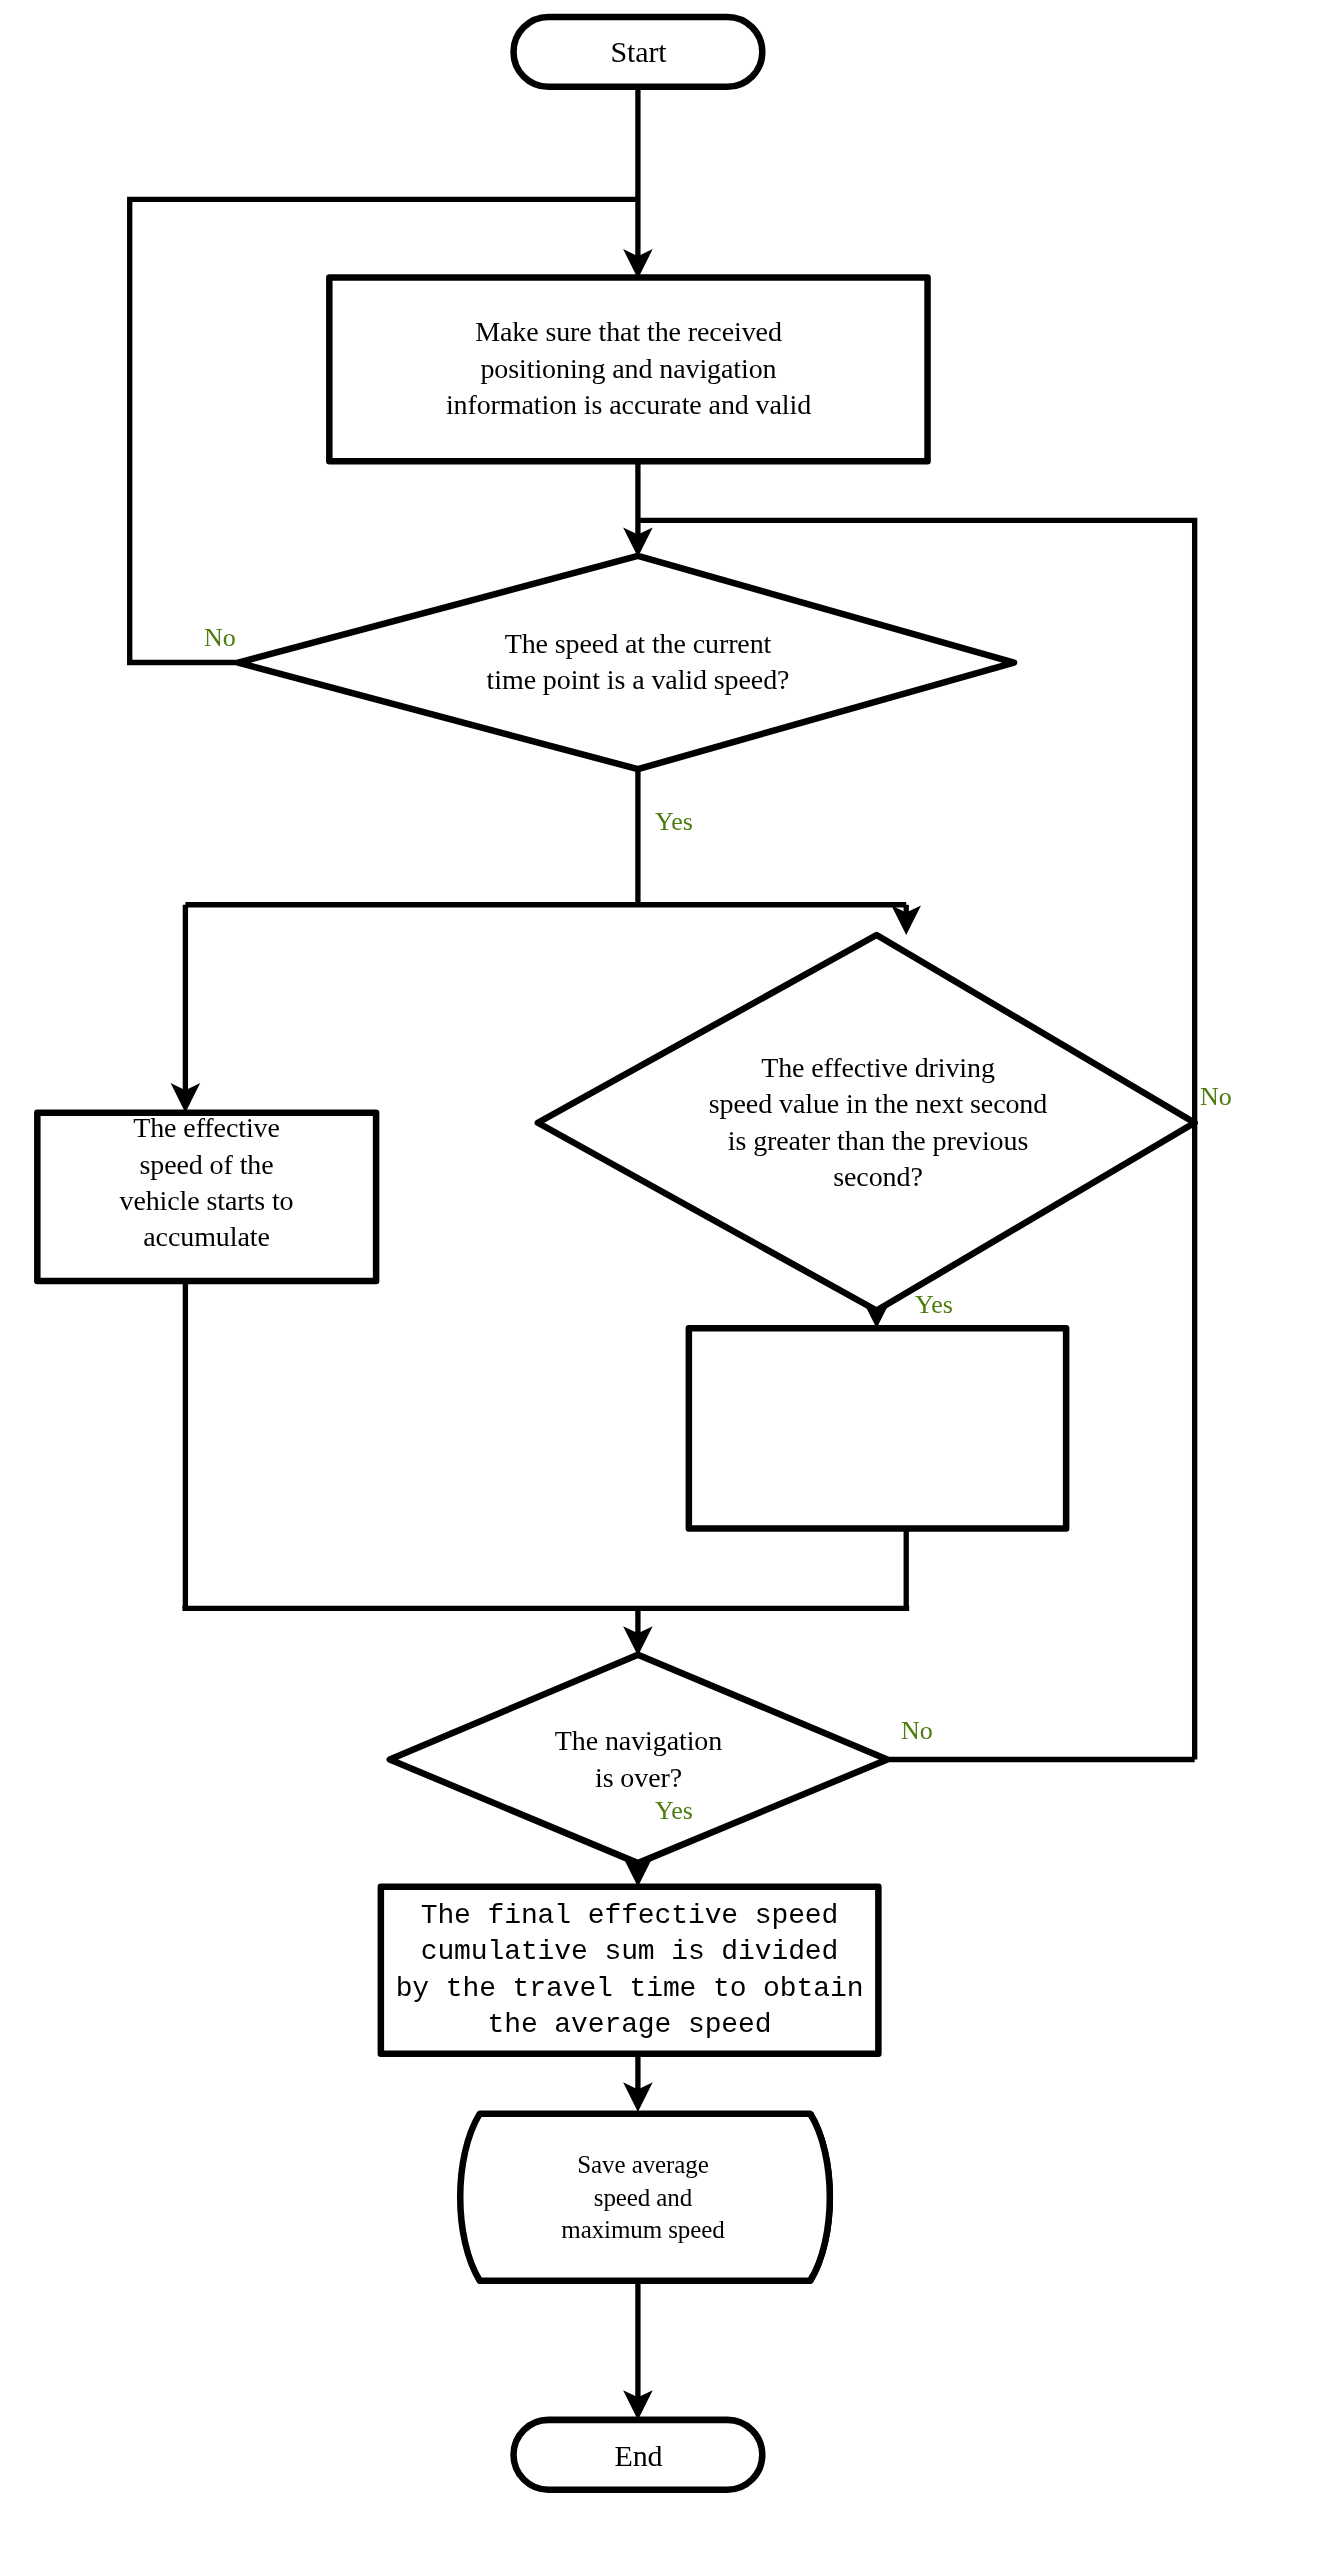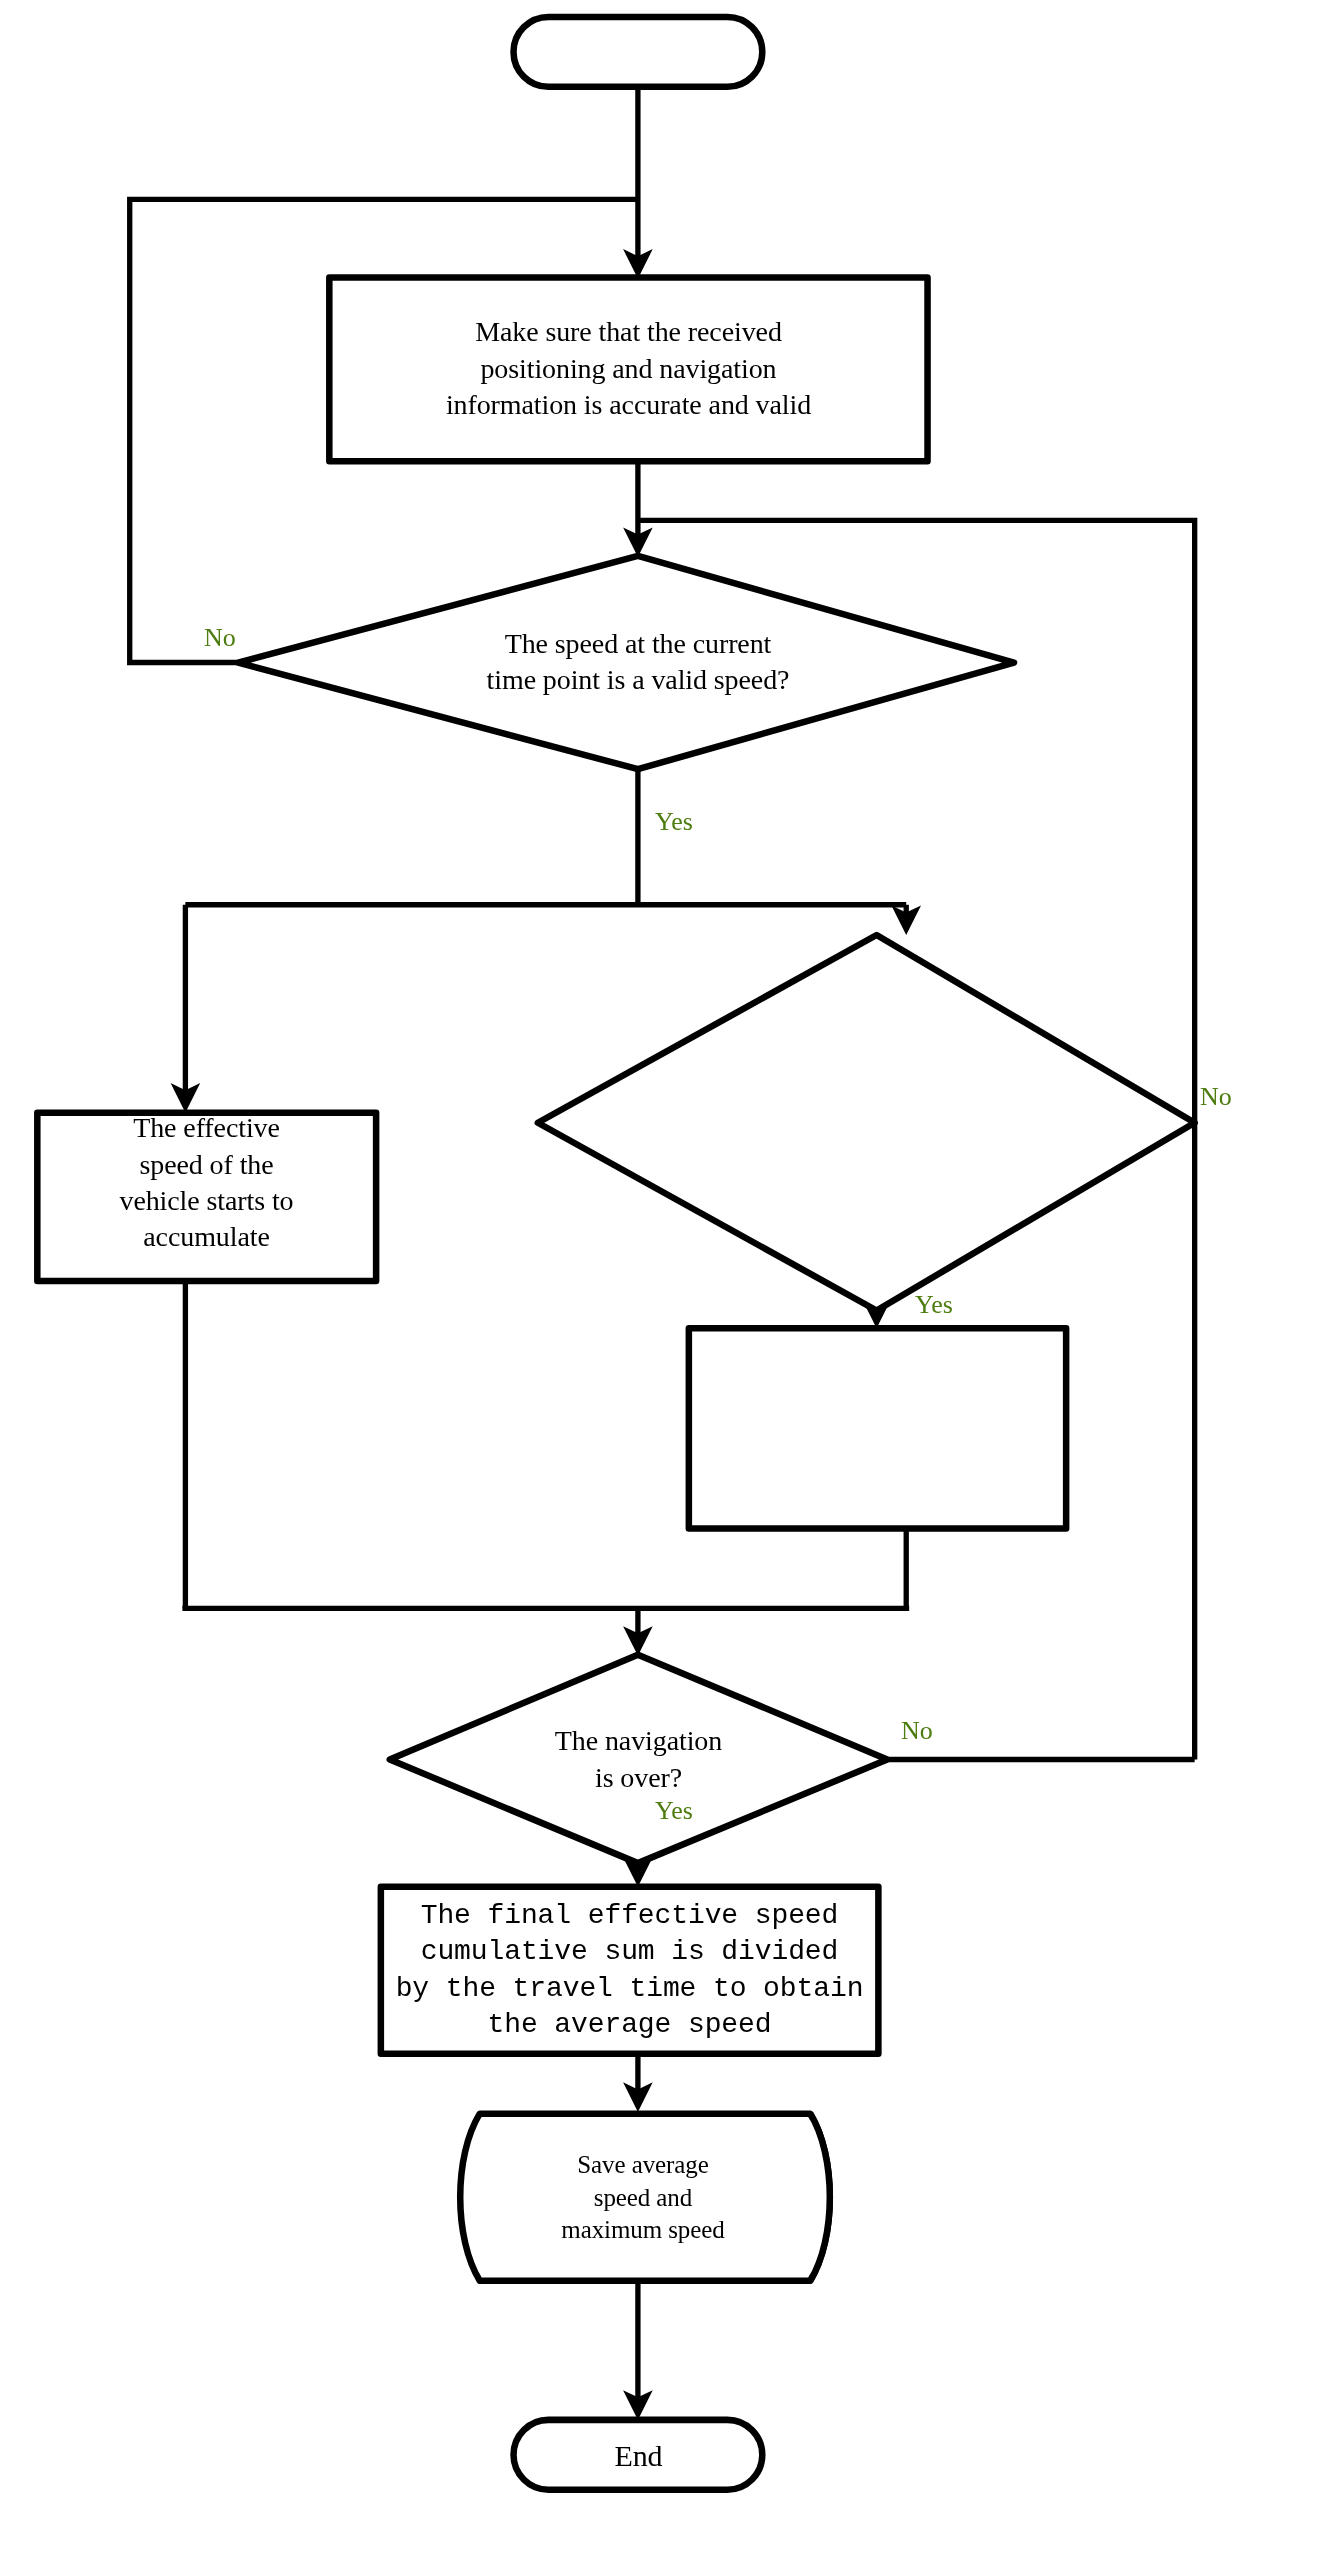--- a/index.html
+++ b/index.html
@@ -102,33 +102,38 @@
 
     <rect class="shape-thick" x="643" y="3185" width="840" height="282"></rect>
 
     <path class="shape-thick" d="M810,3568 L1368,3568 C1412,3640 1412,3778 1368,3850 L810,3850 C766,3778 766,3640 810,3568 Z"></path>
     <path class="shape-thick" fill="none" d="M1368,3568 C1412,3640 1412,3778 1368,3850"></path>
 
     <rect class="shape-thick" x="867" y="4085" width="420" height="118" rx="59" ry="59"></rect>
 
   </svg>
 
+  <div class="node-text" style="left:514px;top:16.6px;width:249px;height:70px;font-size:30px;">Start</div>
 
   <div class="node-text" style="left:335px;top:283px;width:587px;height:172px;font-size:28px;">Make sure that the received
 positioning and navigation
 information is accurate and valid</div>
 
   <div class="node-text" style="left:379px;top:592px;width:518px;height:140px;font-size:28px;">The speed at the current
 time point is a valid speed?</div>
 
   <div class="node-text" style="left:41px;top:1117px;width:331px;height:132px;font-size:28px;">The effective
 speed of the
 vehicle starts to
 accumulate</div>
 
+  <div class="node-text" style="left:598px;top:1007px;width:560px;height:231px;font-size:28px;">The effective driving
+speed value in the next second
+is greater than the previous
+second?</div>
 
 
   <div class="node-text" style="left:468px;top:1709px;width:341px;height:101px;font-size:28px;">The navigation
 is over?</div>
 
   <div class="node-text" style="left:386px;top:1891px;width:487px;height:159px;font-size:28px;font-family:Liberation Mono, monospace;">The final effective speed
 cumulative sum is divided
 by the travel time to obtain
 the average speed</div>
 

